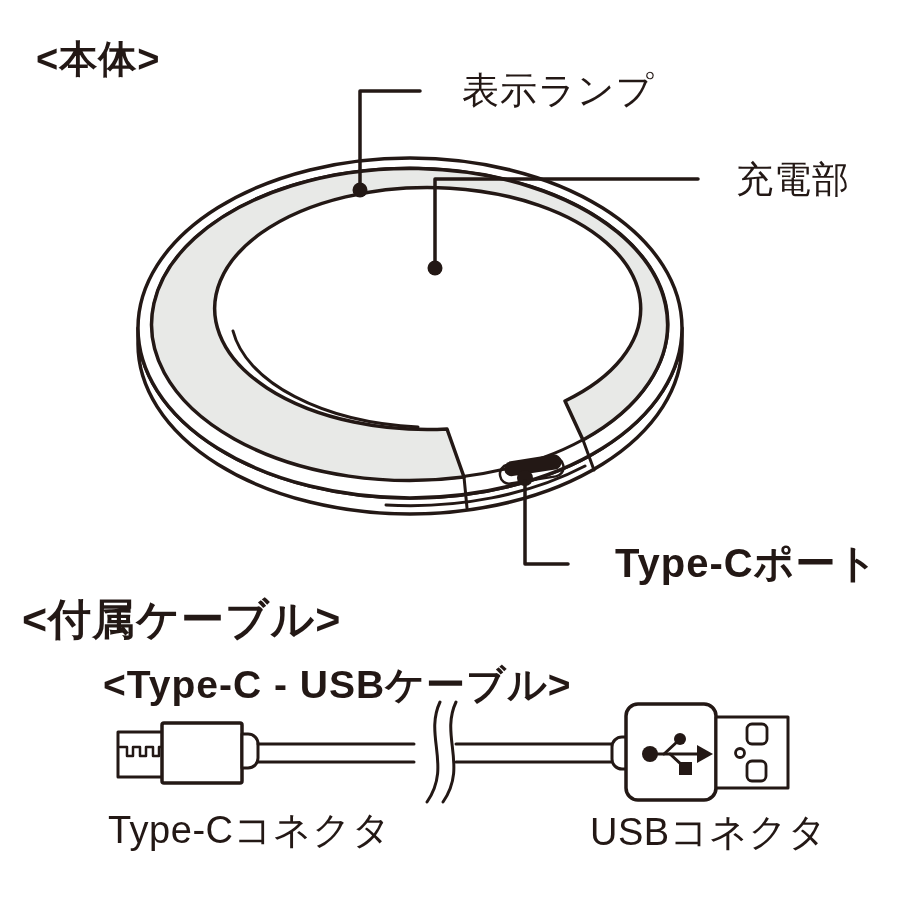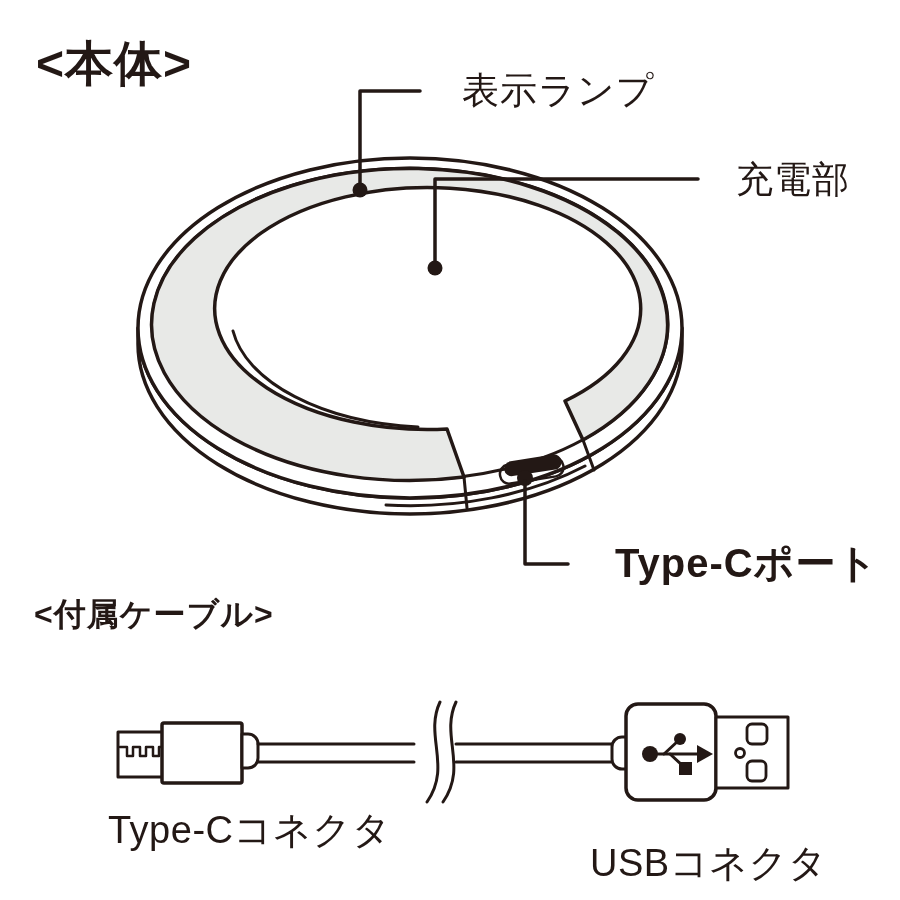--- a/index.html
+++ b/index.html
@@ -2,31 +2,31 @@
 <html><head>
 <meta charset="utf-8">
 <style>
   html,body{margin:0;padding:0;background:#fff;}
   #page{
     position:relative;width:900px;height:900px;background:#fff;overflow:hidden;
     font-family:"Liberation Sans","DejaVu Sans",sans-serif;color:#231815;
   }
   #diagram-svg{position:absolute;left:0;top:0;width:900px;height:900px;}
   .txt{position:absolute;white-space:nowrap;line-height:1;color:#231815;}
-  .heading{font-weight:700;font-size:48px;letter-spacing:1px;}
+  .heading{font-weight:700;font-size:38px;letter-spacing:1px;}
   .label{font-weight:400;font-size:37px;letter-spacing:1px;margin-left:33px;}
   .small-label{font-weight:400;font-size:38px;letter-spacing:0.5px;}
   #heading-main{left:36px;top:40px;}
   #label-indicator{left:429px;top:72px;}
   #label-charging{left:703px;top:161px;text-align:right;}
   #label-port{left:582px;top:543px;font-size:40px;font-weight:bold;}
-  #heading-cable{left:34px;top:598px;font-size:32px;}
+  #heading-cable{left:22px;top:598px;font-size:43px;}
   #heading-subcable{left:103px;top:665px;font-size:39px;}
   #label-typec-conn{left:108px;top:811px;}
-  #label-usb-conn{left:590px;top:813px;margin-top:31px;}
+  #label-usb-conn{left:590px;top:813px;}
 </style>
 </head>
 <body>
 
 <div id="page">
 
   <svg id="diagram-svg" viewBox="0 0 900 900" fill="none" stroke-linecap="round" stroke-linejoin="round">
 
     <g stroke="#231815">
 
@@ -107,17 +107,18 @@
   <div id="heading-main" class="txt heading">&lt;本体&gt;</div>
 
   <div id="label-indicator" class="txt label">表示ランプ</div>
 
   <div id="label-charging" class="txt label">充電部</div>
 
   <div id="label-port" class="txt label">Type-Cポート</div>
 
   <div id="heading-cable" class="txt heading">&lt;付属ケーブル&gt;</div>
 
+  <div id="heading-subcable" class="txt heading">&lt;Type-C - USBケーブル&gt;</div>
 
   <div id="label-typec-conn" class="txt small-label">Type-Cコネクタ</div>
 
   <div id="label-usb-conn" class="txt small-label">USBコネクタ</div>
 </div>
 
 </body></html>

